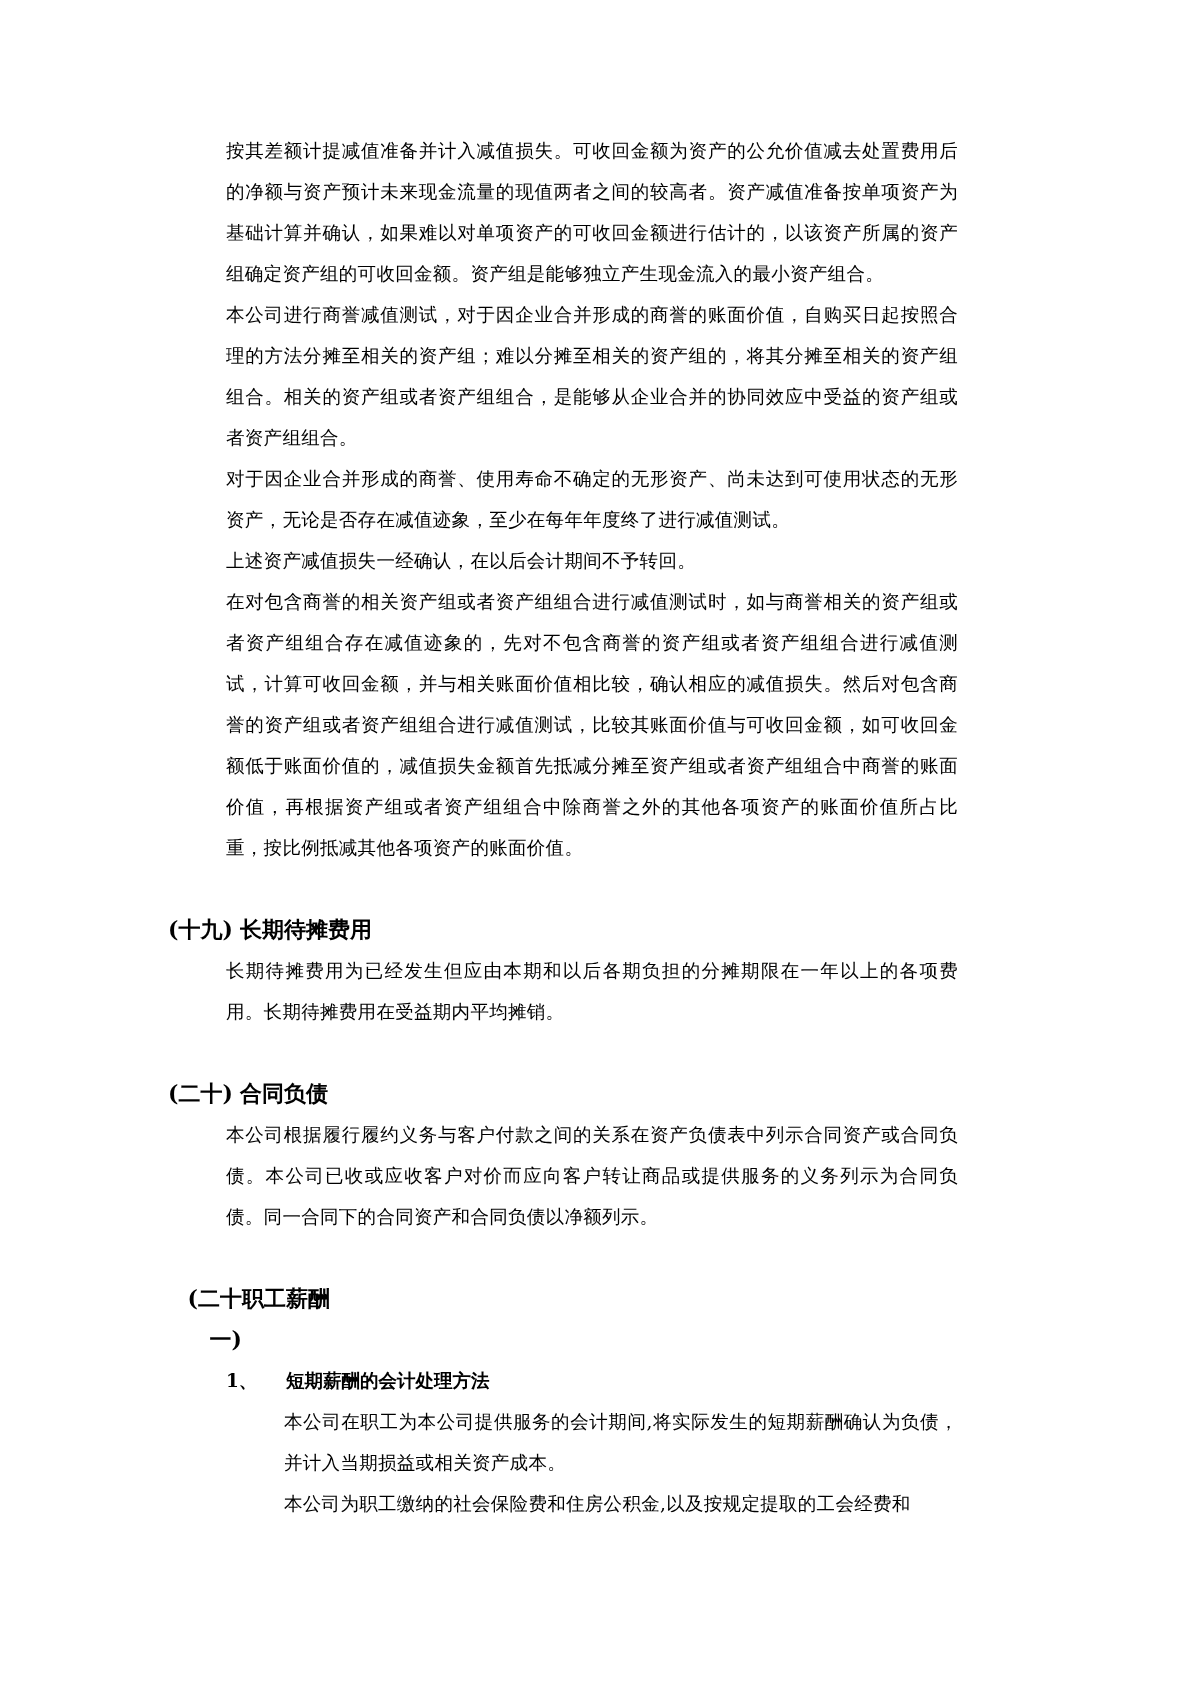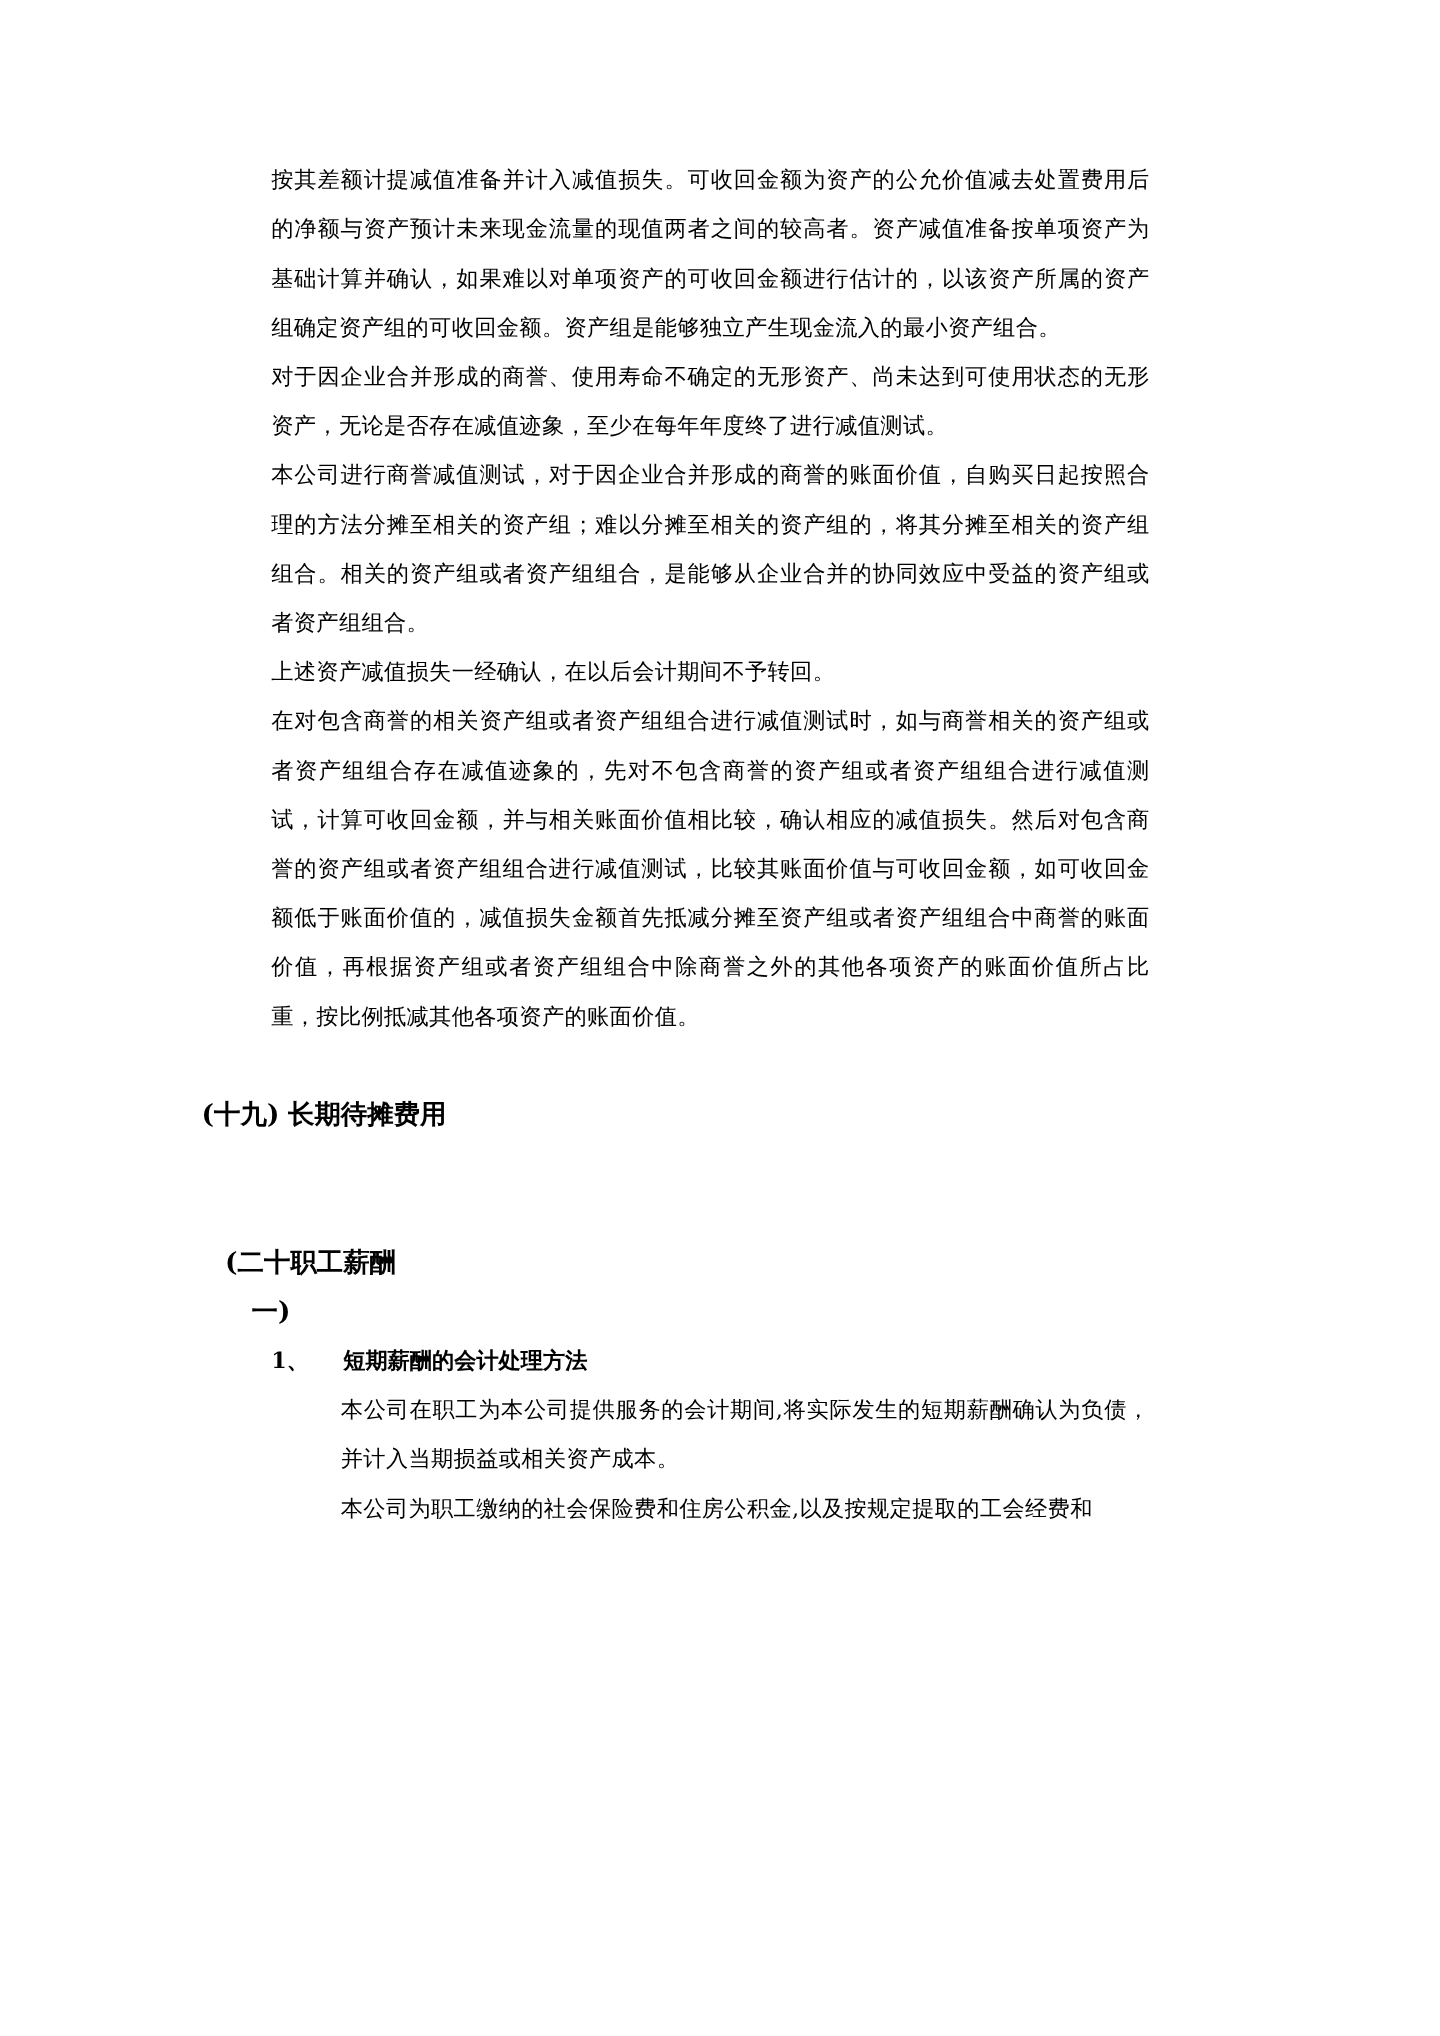--- a/index.html
+++ b/index.html
@@ -77,37 +77,49 @@
   .gap-lg { height: 41px; }
 </style>
 </head>
 <body>
 
 <div class="page">
   <div class="content">
 
     <div class="indent-block">
       <p class="body-para">按其差额计提减值准备并计入减值损失。可收回金额为资产的公允价值减去处置费用后的净额与资产预计未来现金流量的现值两者之间的较高者。资产减值准备按单项资产为基础计算并确认，如果难以对单项资产的可收回金额进行估计的，以该资产所属的资产组确定资产组的可收回金额。资产组是能够独立产生现金流入的最小资产组合。</p>
+      <p class="body-para">本公司进行商誉减值测试，对于因企业合并形成的商誉的账面价值，自购买日起按照合理的方法分摊至相关的资产组；难以分摊至相关的资产组的，将其分摊至相关的资产组组合。相关的资产组或者资产组组合，是能够从企业合并的协同效应中受益的资产组或者资产组组合。</p>
       <p class="body-para">对于因企业合并形成的商誉、使用寿命不确定的无形资产、尚未达到可使用状态的无形资产，无论是否存在减值迹象，至少在每年年度终了进行减值测试。</p>
-      <p class="body-para">本公司进行商誉减值测试，对于因企业合并形成的商誉的账面价值，自购买日起按照合理的方法分摊至相关的资产组；难以分摊至相关的资产组的，将其分摊至相关的资产组组合。相关的资产组或者资产组组合，是能够从企业合并的协同效应中受益的资产组或者资产组组合。</p>
       <p class="body-para">上述资产减值损失一经确认，在以后会计期间不予转回。</p>
       <p class="body-para">在对包含商誉的相关资产组或者资产组组合进行减值测试时，如与商誉相关的资产组或者资产组组合存在减值迹象的，先对不包含商誉的资产组或者资产组组合进行减值测试，计算可收回金额，并与相关账面价值相比较，确认相应的减值损失。然后对包含商誉的资产组或者资产组组合进行减值测试，比较其账面价值与可收回金额，如可收回金额低于账面价值的，减值损失金额首先抵减分摊至资产组或者资产组组合中商誉的账面价值，再根据资产组或者资产组组合中除商誉之外的其他各项资产的账面价值所占比重，按比例抵减其他各项资产的账面价值。</p>
     </div>
 
     <div class="gap-lg"></div>
 
     <div class="section">
       <div class="section-head">
         <span class="num">(十九)</span>
         <span class="ttl">长期待摊费用</span>
       </div>
+      <div class="indent-block">
+        <p class="body-para">长期待摊费用为已经发生但应由本期和以后各期负担的分摊期限在一年以上的各项费用。长期待摊费用在受益期内平均摊销。</p>
+      </div>
     </div>
 
     <div class="gap-lg"></div>
 
+    <div class="section">
+      <div class="section-head">
+        <span class="num">(二十)</span>
+        <span class="ttl">合同负债</span>
+      </div>
+      <div class="indent-block">
+        <p class="body-para">本公司根据履行履约义务与客户付款之间的关系在资产负债表中列示合同资产或合同负债。本公司已收或应收客户对价而应向客户转让商品或提供服务的义务列示为合同负债。同一合同下的合同资产和合同负债以净额列示。</p>
+      </div>
+    </div>
 
     <div class="gap-lg"></div>
 
     <div class="section">
       <div class="section-head">
         <span class="num wide">(二十一)</span>
         <span class="ttl">职工薪酬</span>
       </div>
 
       <div class="subsection">

